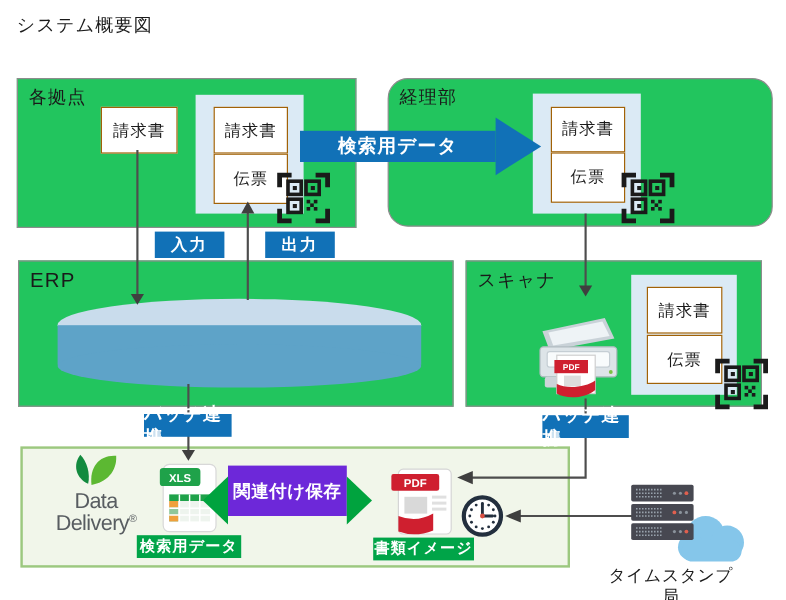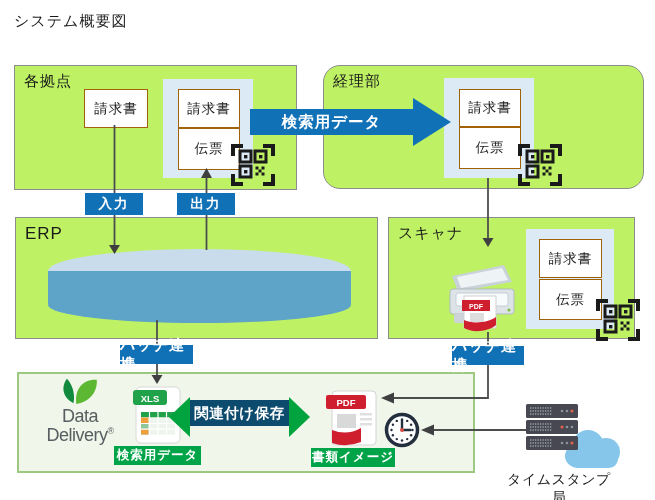--- a/index.html
+++ b/index.html
@@ -2,32 +2,32 @@
 <html><head>
 <meta charset="utf-8">
 <style>
   html,body{margin:0;padding:0;background:#fff;}
   #canvas{
     position:relative;width:655px;height:500px;background:#fff;overflow:hidden;
     font-family:"Liberation Sans",sans-serif;color:#1a1a1a;
   }
   .abs{position:absolute;}
   .page-title{left:14px;top:12px;font-size:15px;letter-spacing:1px;z-index:2;}
-  .frame{position:absolute;border:1px solid #8c8c8c;background:#bef264;z-index:1;}
+  .frame{position:absolute;border:1px solid #8c8c8c;background:#22c55e;z-index:1;}
   .frame-label{position:absolute;left:9px;top:6px;font-size:15px;letter-spacing:1px;z-index:3;}
   .panel{position:absolute;background:#dbeaf5;z-index:2;}
   .docbox{
     position:absolute;background:#fff;border:1px solid #a16207;z-index:3;
     display:flex;align-items:center;justify-content:center;font-size:13.5px;letter-spacing:1px;
   }
   .badge{
     position:absolute;background:#1171b7;color:#fff;font-weight:bold;z-index:6;
     display:flex;align-items:center;justify-content:center;letter-spacing:2px;
   }
-  .badge.io{font-size:13.5px;}
+  .badge.io{font-size:13.5px;margin-left:44px;}
   .badge.batch{font-size:15px;letter-spacing:1px;}
   .glabel{
     position:absolute;background:#00a448;color:#fff;font-weight:bold;font-size:12.5px;z-index:6;
     display:flex;align-items:center;justify-content:center;letter-spacing:1px;
   }
   .connectors{position:absolute;left:0;top:0;z-index:4;}
   .icon{position:absolute;z-index:5;}
   .qr{position:absolute;z-index:3;}
   
   .approval-body{
@@ -42,21 +42,21 @@
   .cyl-top{position:absolute;left:32px;top:31px;width:303px;height:44px;border-radius:50%;background:#c9dcec;z-index:3;}
   .cyl-body{position:absolute;left:32px;top:53px;width:303px;height:33px;background:#5ea3c8;z-index:3;}
   .cyl-bottom{position:absolute;left:32px;top:69px;width:303px;height:36px;border-radius:50%;background:#5ea3c8;z-index:3;}
   
   .ddbox{position:absolute;left:17px;top:372px;width:454px;height:97px;background:#f1f6ea;border:2px solid #9cc87f;z-index:1;}
   .dd-logo{position:absolute;left:8px;top:5px;width:110px;text-align:center;z-index:3;}
   .dd-brand{font-weight:normal;color:#585d61;font-size:18px;line-height:15px;letter-spacing:-0.5px;}
   .dd-brand sup{font-size:9px;}
   
   .link-body{
-    position:absolute;left:190px;top:400px;width:99px;height:26px;background:#0c4a6e;z-index:5;
+    position:absolute;left:190px;top:388px;width:99px;height:42px;background:#6d28d9;z-index:5;
     color:#fff;font-weight:bold;font-size:14.5px;display:flex;align-items:center;justify-content:center;letter-spacing:0.5px;
   }
   .link-head{position:absolute;top:397px;width:0;height:0;z-index:5;
     border-top:20px solid transparent;border-bottom:20px solid transparent;}
   .link-head.left{left:169px;border-right:21px solid #00a33e;}
   .link-head.right{left:289px;border-left:21px solid #00a33e;}
   .ts-label{position:absolute;left:504px;top:471px;width:110px;text-align:center;font-size:14px;z-index:3;letter-spacing:0.5px;}
 </style>
 </head>
 <body>

